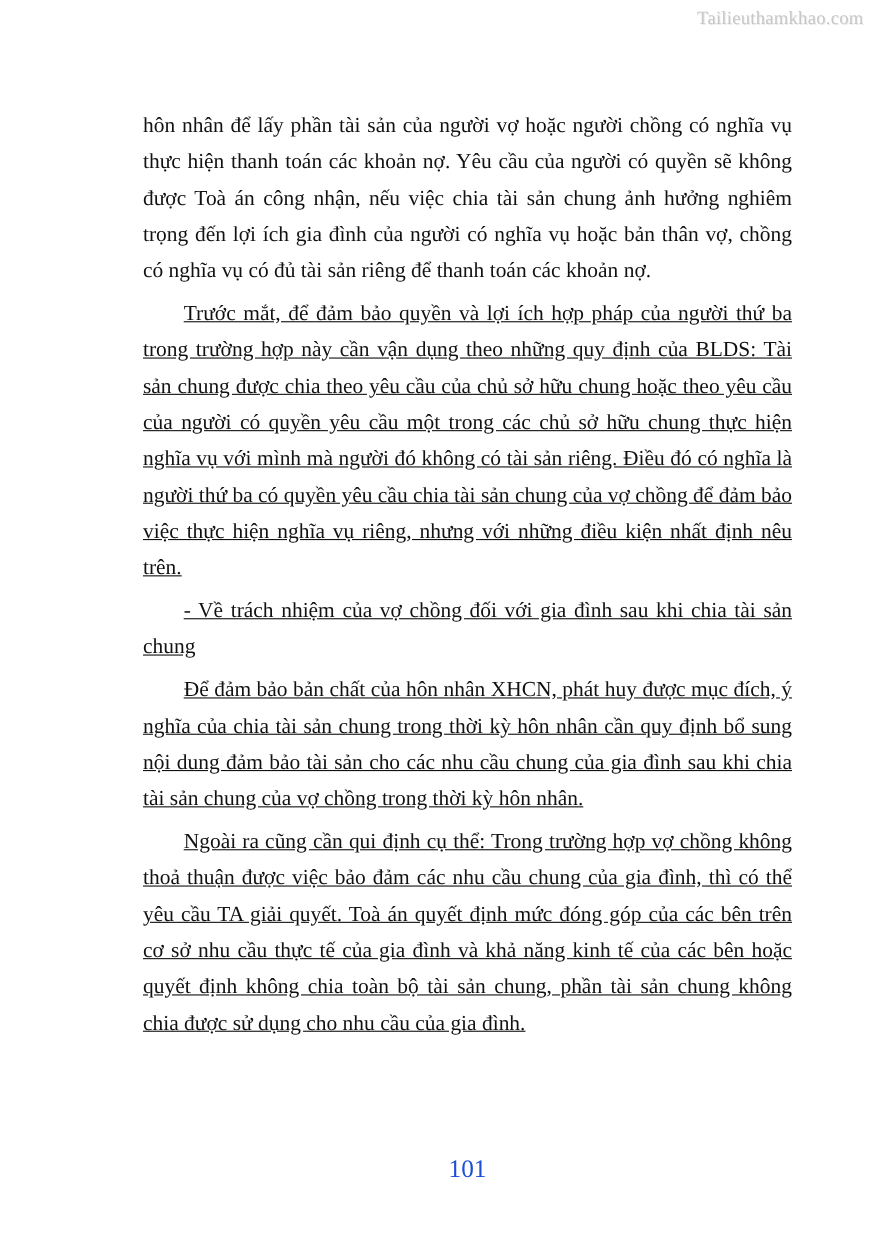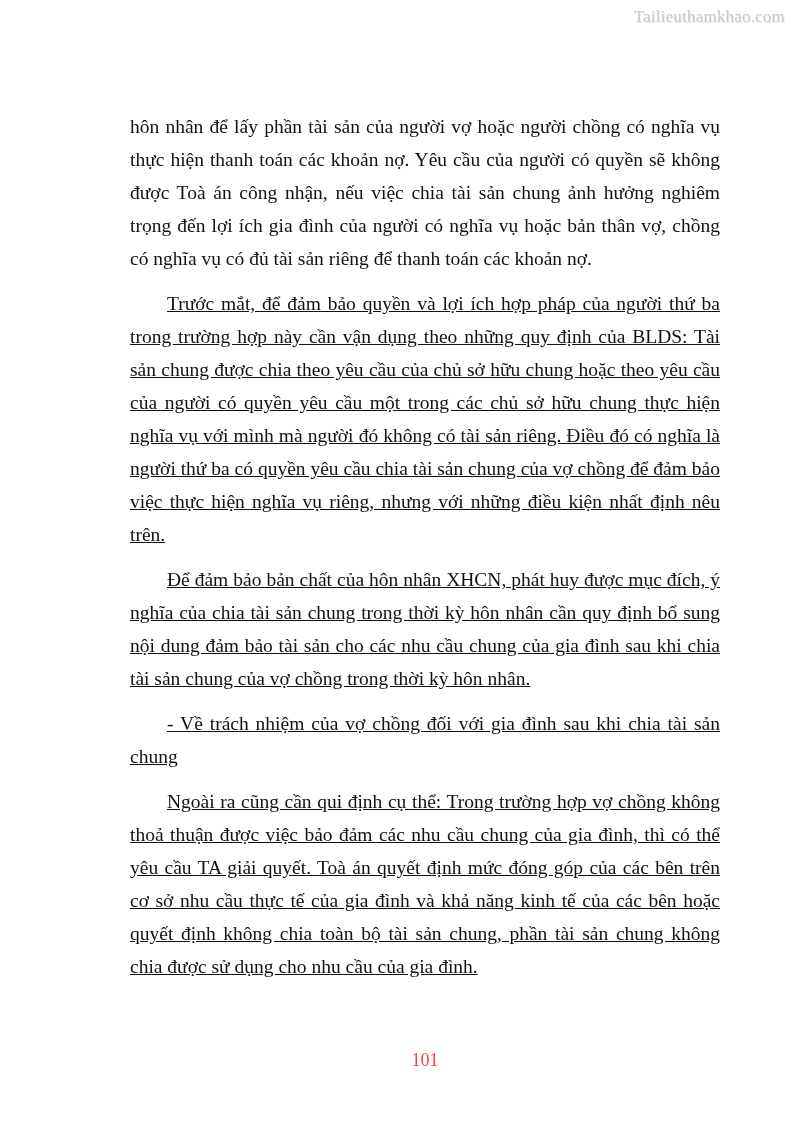--- a/index.html
+++ b/index.html
@@ -31,46 +31,46 @@
     position: absolute;
     top: 98px;
     left: 130px;
     width: 590px;
     font-size: 19.5px;
     line-height: 33px;
     text-align: justify;
     text-justify: inter-word;
   }
   .para {
-    margin: 12px 0 6px 0;
+    margin: 0 0 6px 0;
   }
   .para.indent {
     text-indent: 37px;
     text-decoration: underline;
   }
   .page-number {
     position: absolute;
     top: 1050px;
     left: 130px;
     width: 590px;
     text-align: center;
-    font-size: 18px;
-    color: #ef4444;
+    font-size: 23px;
+    color: #1d4ed8;
   }
 </style>
 </head>
 <body>
 
 <div class="page">
 
   <div class="watermark">Tailieuthamkhao.com</div>
 
   <div class="content">
     <p class="para">hôn nhân để lấy phần tài sản của người vợ hoặc người chồng có nghĩa vụ thực hiện thanh toán các khoản nợ. Yêu cầu của người có quyền sẽ không được Toà án công nhận, nếu việc chia tài sản chung ảnh hưởng nghiêm trọng đến lợi ích gia đình của người có nghĩa vụ hoặc bản thân vợ, chồng có nghĩa vụ có đủ tài sản riêng để thanh toán các khoản nợ.</p>
     <p class="para indent">Trước mắt, để đảm bảo quyền và lợi ích hợp pháp của người thứ ba trong trường hợp này cần vận dụng theo những quy định của BLDS: Tài sản chung được chia theo yêu cầu của chủ sở hữu chung hoặc theo yêu cầu của người có quyền yêu cầu một trong các chủ sở hữu chung thực hiện nghĩa vụ với mình mà người đó không có tài sản riêng. Điều đó có nghĩa là người thứ ba có quyền yêu cầu chia tài sản chung của vợ chồng để đảm bảo việc thực hiện nghĩa vụ riêng, nhưng với những điều kiện nhất định nêu trên.</p>
+    <p class="para indent">- Về trách nhiệm của vợ chồng đối với gia đình sau khi chia tài sản chung</p>
     <p class="para indent">Để đảm bảo bản chất của hôn nhân XHCN, phát huy được mục đích, ý nghĩa của chia tài sản chung trong thời kỳ hôn nhân cần quy định bổ sung nội dung đảm bảo tài sản cho các nhu cầu chung của gia đình sau khi chia tài sản chung của vợ chồng trong thời kỳ hôn nhân.</p>
-    <p class="para indent">- Về trách nhiệm của vợ chồng đối với gia đình sau khi chia tài sản chung</p>
     <p class="para indent">Ngoài ra cũng cần qui định cụ thể: Trong trường hợp vợ chồng không thoả thuận được việc bảo đảm các nhu cầu chung của gia đình, thì có thể yêu cầu TA giải quyết. Toà án quyết định mức đóng góp của các bên trên cơ sở nhu cầu thực tế của gia đình và khả năng kinh tế của các bên hoặc quyết định không chia toàn bộ tài sản chung, phần tài sản chung không chia được sử dụng cho nhu cầu của gia đình.</p>
   </div>
 
   <div class="page-number">101</div>
 
 </div>
 
 </body></html>

